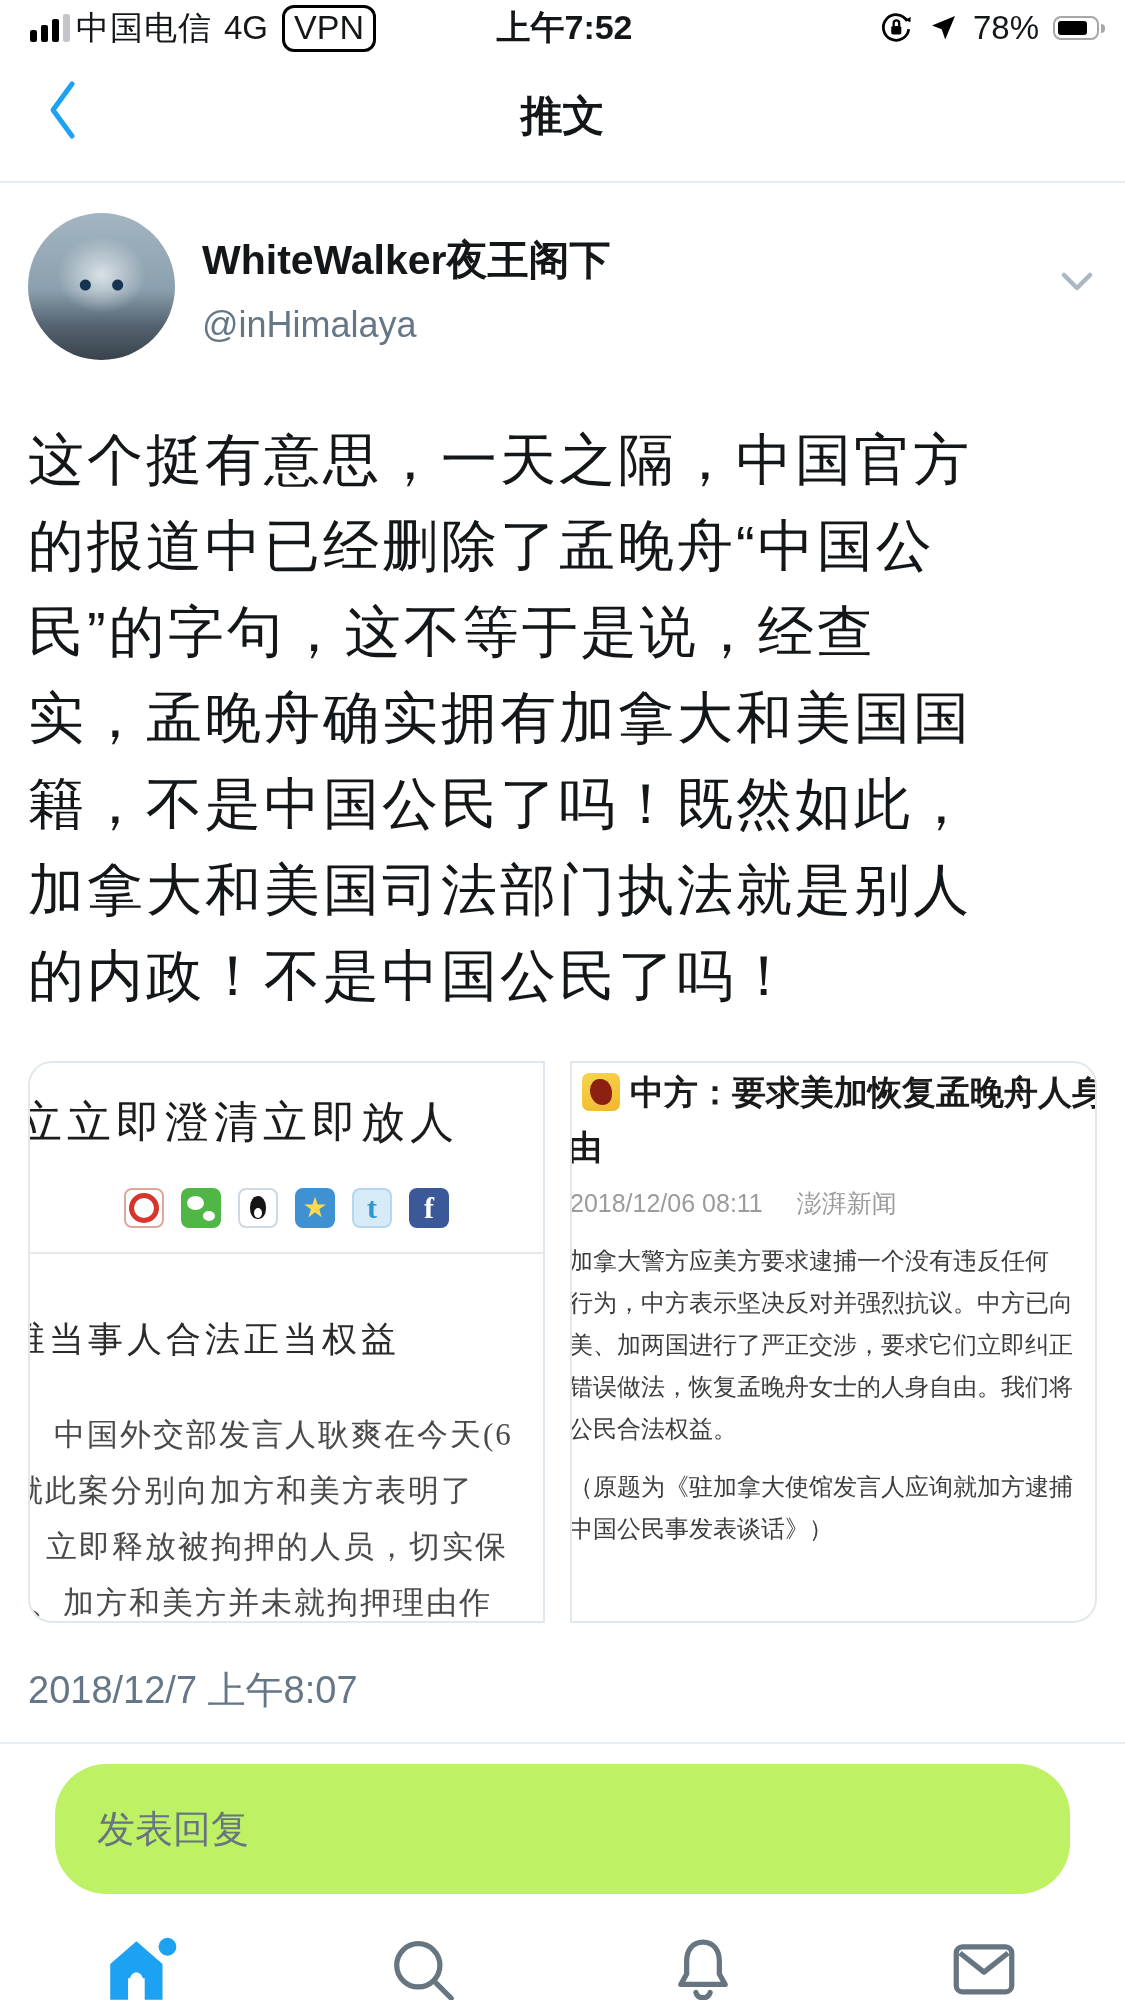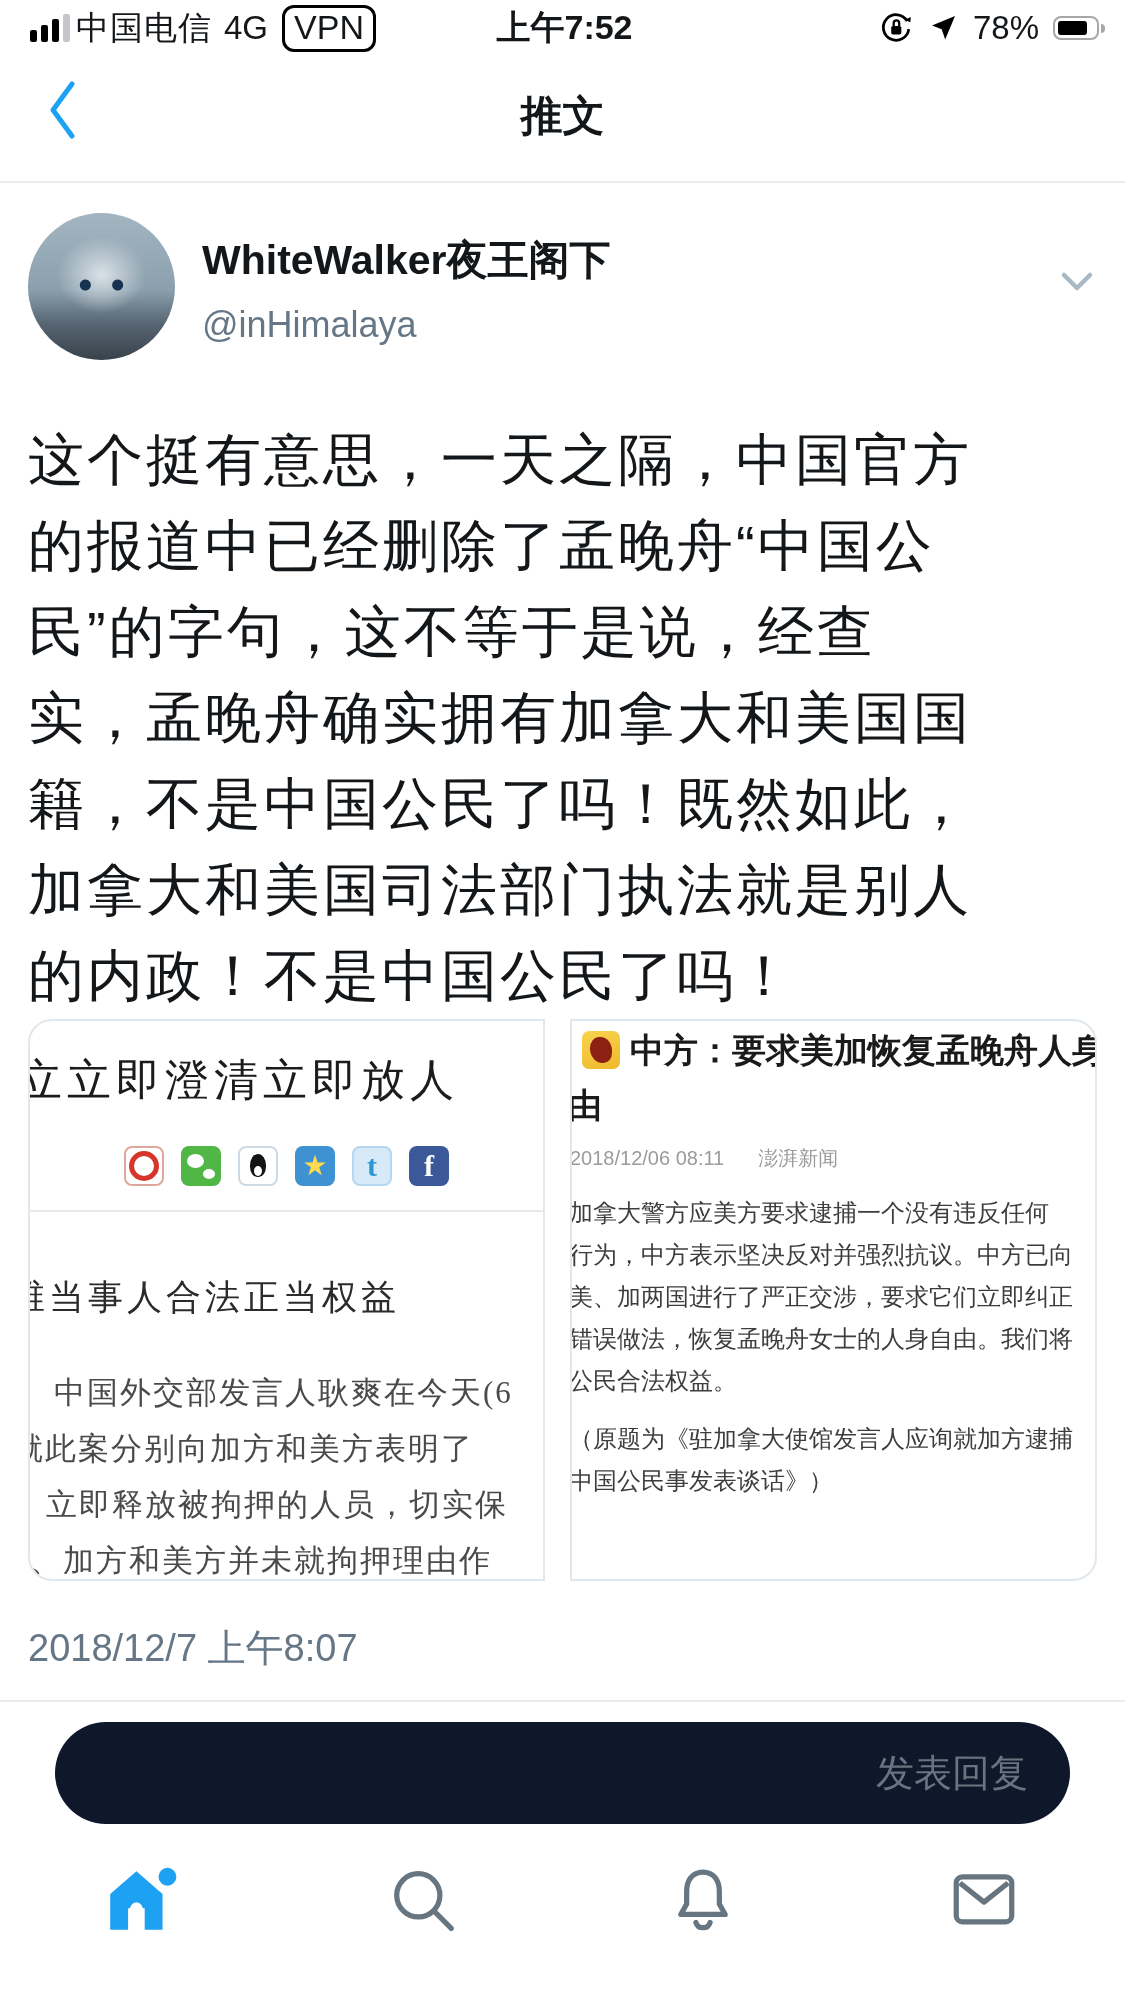--- a/index.html
+++ b/index.html
@@ -40,21 +40,21 @@
       linear-gradient(180deg,#A3B5C1 0%,#8BA0AE 52%,#566471 76%,#38424B 100%);}
   .t-id{margin-left:27px;padding-top:20px;}
   .t-name{font-size:41px;font-weight:bold;color:#14171A;}
   .t-handle{font-size:36px;color:#657786;margin-top:16px;}
   .t-menu{position:absolute;right:2px;top:56px;background:none;border:none;padding:0;cursor:pointer;}
 
   .t-body{margin-top:54px;font-size:56px;line-height:86px;letter-spacing:3px;color:#14171A;}
   .t-line{white-space:nowrap;}
 
   
-  .t-media{display:flex;gap:25px;height:562px;}
+  .t-media{margin-top:42px;display:flex;gap:25px;height:562px;}
   .card{flex:1;background:#fff;border:2px solid #E1E8ED;overflow:hidden;position:relative;margin:0;}
   .card-left{border-radius:24px 0 0 24px;}
   .card-right{border-radius:0 24px 24px 0;padding:8px 0 0 10px;}
 
   .lc-title{font-family:"Liberation Serif","DejaVu Serif",serif;font-size:44px;letter-spacing:5px;
             color:#1C1C1C;margin:30px 0 0 -12px;white-space:nowrap;}
   .lc-icons{display:flex;justify-content:center;gap:17px;margin-top:36px;height:40px;}
   .share-icon{width:40px;height:40px;border-radius:8px;position:relative;display:flex;
               align-items:center;justify-content:center;flex:none;}
   .si-weibo{background:#fff;border:2px solid #DFA79B;}
@@ -81,33 +81,33 @@
   .lc-body .ln:nth-child(2){margin-left:-18px;}
   .lc-body .ln:nth-child(3){padding-left:16px;}
 
   .rc-title{display:flex;align-items:center;gap:10px;font-size:34px;line-height:42px;
             font-weight:bold;color:#1A1A1A;white-space:nowrap;}
   .rc-ic{width:38px;height:38px;border-radius:7px;background:linear-gradient(160deg,#F8D44F,#EFB82B);
          position:relative;flex:none;}
   .rc-ic::before{content:"";position:absolute;left:8px;top:6px;width:22px;height:26px;
                  background:#8C2012;border-radius:45% 55% 40% 60%;}
   .rc-title2{font-size:34px;font-weight:bold;color:#1A1A1A;margin:12px 0 0 -14px;}
-  .rc-meta{font-size:20px;color:#9B9B9B;margin:16px 0 0 -12px;white-space:nowrap;}
+  .rc-meta{font-size:25px;color:#9B9B9B;margin:16px 0 0 -12px;white-space:nowrap;}
   .rc-src{margin-left:34px;}
   .rc-body{margin-top:20px;font-size:24px;line-height:42px;color:#3D3D3D;}
   .rc-body .ln{white-space:nowrap;margin-left:-13px;}
   .rc-body .ln.gap{margin-top:16px;}
   .hl{background:#F7E37C;}
 
   .t-time{margin-top:42px;font-size:38px;color:#657786;}
 
   .divider{border-top:2px solid #E6ECF0;margin-top:26px;}
 
-  .reply{margin:20px 55px 0;height:102px;border-radius:51px;background:#0f172a;
-         display:flex;align-items:center;padding:0 42px;cursor:text;justify-content:flex-end;}
+  .reply{margin:20px 55px 0;height:130px;border-radius:51px;background:#bef264;
+         display:flex;align-items:center;padding:0 42px;cursor:text;}
   .reply span{font-size:38px;color:#66757F;}
 
   .tab-bar{display:flex;margin-top:38px;}
   .tab-item{flex:1;display:flex;justify-content:center;background:none;border:none;padding:0;cursor:pointer;}
 </style>
 </head>
 <body>
 
 <div>
 

